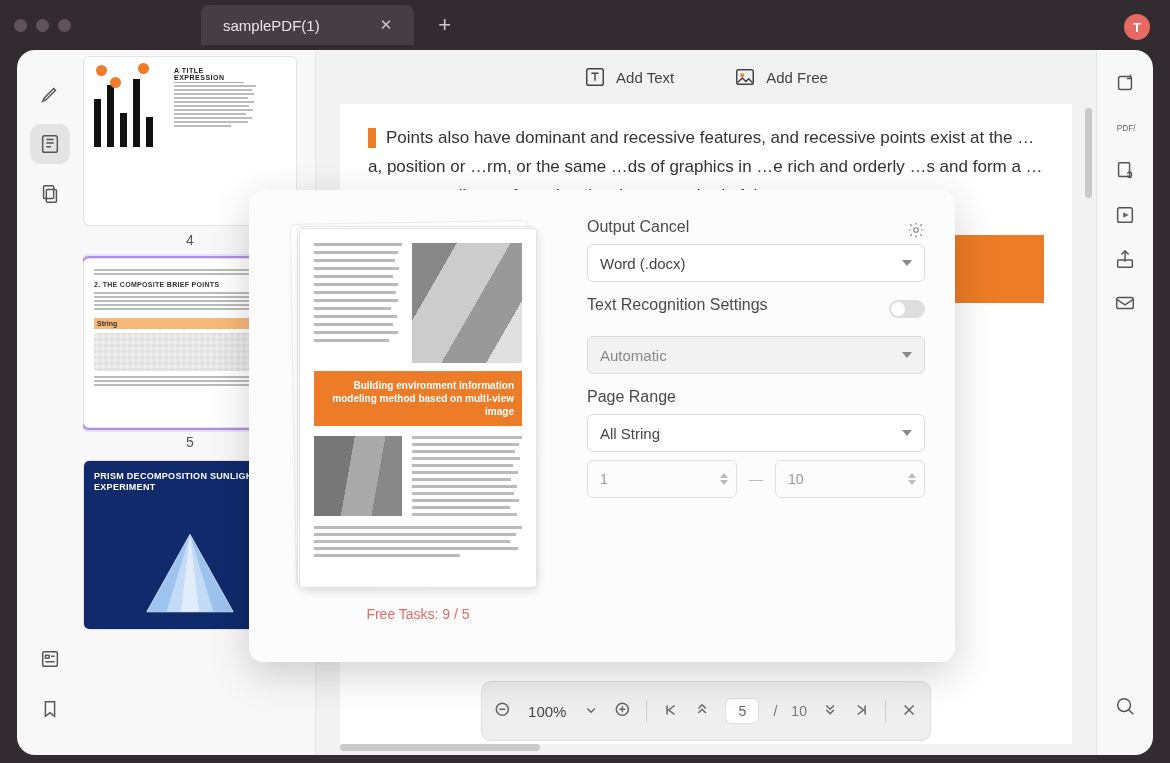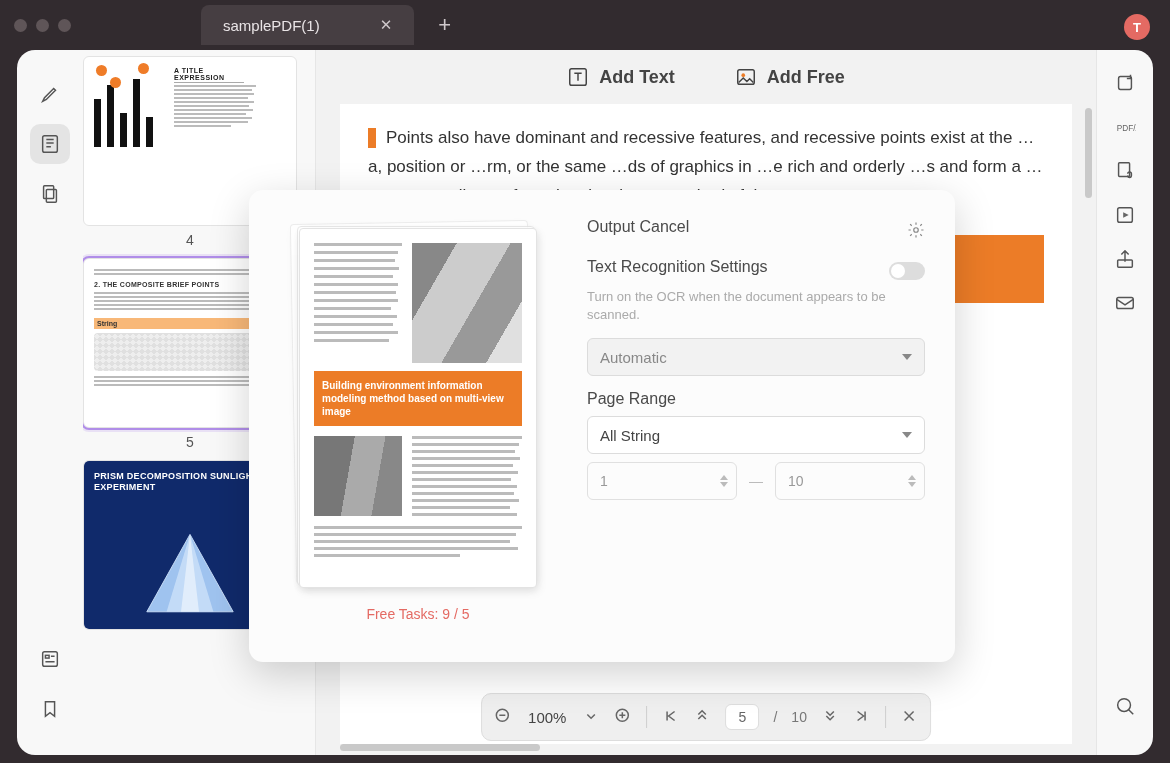--- a/index.html
+++ b/index.html
@@ -115,42 +115,42 @@
     background:#f2f2f2;
     border-left:1px solid #e6e6e6;
     border-right:1px solid #e6e6e6;
     position:relative;
     overflow:hidden;
   }
   .toolbar {
     height:54px; display:flex; align-items:center; justify-content:center;
     gap:60px;
   }
-  .tool-btn { display:flex; align-items:center; gap:10px; color:#444; font-size:18px; font-weight:700; }
+  .tool-btn { display:flex; align-items:center; gap:10px; color:#444; font-size:15px; font-weight:400; }
   .tool-btn svg { width:22px; height:22px; stroke:#444; stroke-width:1.6; fill:none; }
 
   .page {
     background:#fff; margin:0 24px; padding:20px 28px;
     height: 640px;
   }
   .page .bar-accent { float:left; width:8px; height:20px; background:#ec7c27; margin:4px 10px 0 0; }
   .page p { font-size:17px; line-height:1.7; color:#333; }
   .page .orange-block { height:68px; background:#ec7c27; margin-top:24px; }
   .page h2 { font-size:24px; font-weight:700; letter-spacing:1px; margin:28px 0 10px; }
   .page hr { border:none; border-top:3px solid #222; width:70px; margin-bottom:10px; }
   .page .img-ph { width:265px; height:90px; background:#ccc; float:left; margin-right:22px;
     background:
      linear-gradient(115deg, #aaa 0 30%, #ddd 30% 55%, #bbb 55% 80%, #e5e5e5 80% 100%); }
 
   
   .pg-controls {
     position:absolute;
     left:50%; transform:translateX(-50%);
     bottom:14px;
-    height:48px;
+    height:60px;
     background:#eeeeeef0;
     border:1px solid #ddd;
     border-radius:10px;
     display:flex; align-items:center;
     padding:0 12px; gap:14px;
     color:#666;
   }
   .pg-controls .sep { width:1px; height:22px; background:#cfcfcf; }
   .pg-controls svg { width:18px; height:18px; stroke:#666; fill:none; stroke-width:2; }
   .pg-controls .zoom { font-size:15px; padding:0 2px; color:#444; }
@@ -187,21 +187,21 @@
     left:232px; top:140px;
     width:706px; height:472px;
     background:#fcfcfc;
     border-radius:14px;
     box-shadow: 0 12px 40px rgba(0,0,0,.18);
     display:flex;
     padding: 28px 30px 24px 30px;
     gap: 30px;
   }
   .modal-left { width:278px; display:flex; flex-direction:column; align-items:center; }
-  .preview-stack { position:relative; width:238px; height:360px; margin-top:10px; }
+  .preview-stack { position:relative; width:238px; height:360px; margin-top:10px;text-align:right; }
   .preview-card {
     position:absolute; inset:0;
     background:#fff; border:1px solid #e3e3e3; border-radius:4px;
     box-shadow: 2px 4px 10px rgba(0,0,0,.07);
   }
   .pc1 { transform:translate(-6px,-6px) rotate(-1deg); opacity:.65; }
   .pc2 { transform:translate(-2px,-2px); opacity:.85; }
   .pc3 { padding:14px 14px 14px 14px; }
   .pc3 .col { display:flex; gap:10px; }
   .pc3 .ptxt { flex:0 0 88px; }
@@ -572,28 +572,31 @@
 
     <div class="modal-right">
       <div class="mr-row">
         <div class="mr-head">
           <div class="mr-label">Output Cancel</div>
           <span class="gear"><svg viewBox="0 0 24 24">
                 <circle cx="12" cy="12" r="3"></circle>
                 <path d="M12 2v3M12 19v3M4.2 4.2l2.1 2.1M17.7 17.7l2.1 2.1M2 12h3M19 12h3M4.2 19.8l2.1-2.1M17.7 6.3l2.1-2.1"></path>
               </svg></span>
         </div>
+        <div class="sel">
+          <span>Word (.docx)</span>
+          <span class="caret"></span>
+        </div>
       </div>
 
       <div class="mr-row">
         <div class="mr-head">
           <div class="mr-label">Text Recognition Settings</div>
           <div class="toggle"></div>
         </div>
-        <div class="mr-sub">Turn on the OCR when the document appears to be scanned.</div>
       </div>
 
       <div class="mr-row">
         <div class="sel disabled">
           <span>Automatic</span>
           <span class="caret"></span>
         </div>
       </div>
 
       <div class="mr-row">

